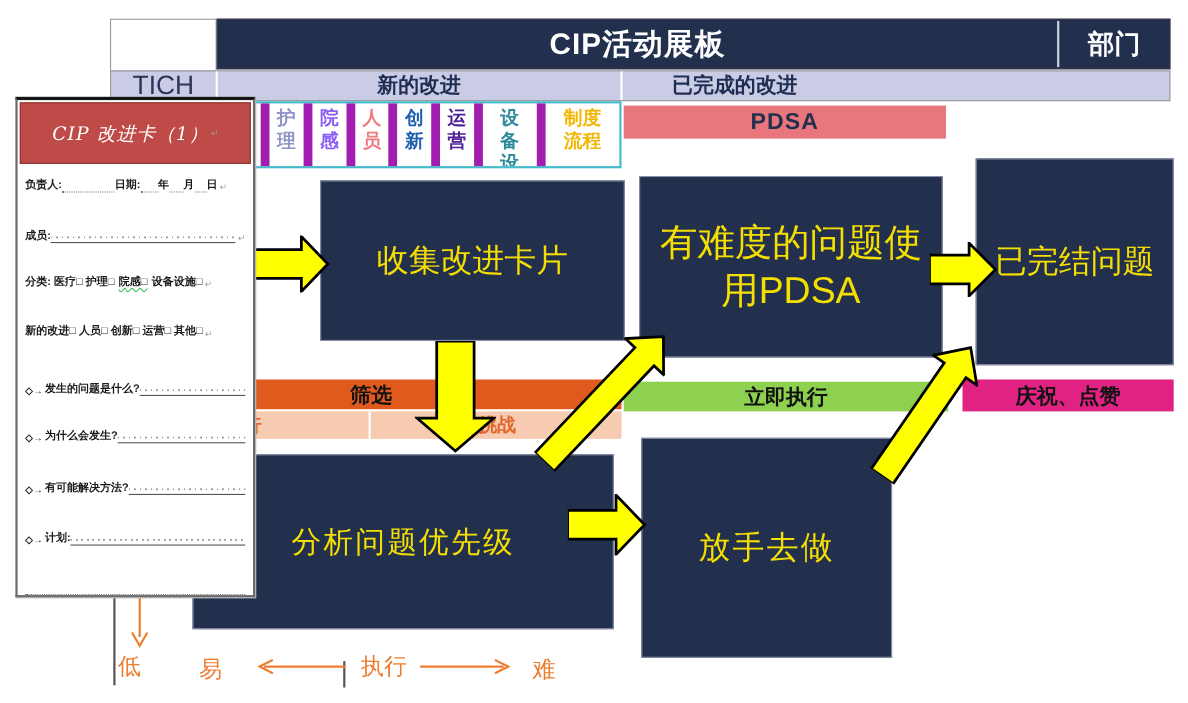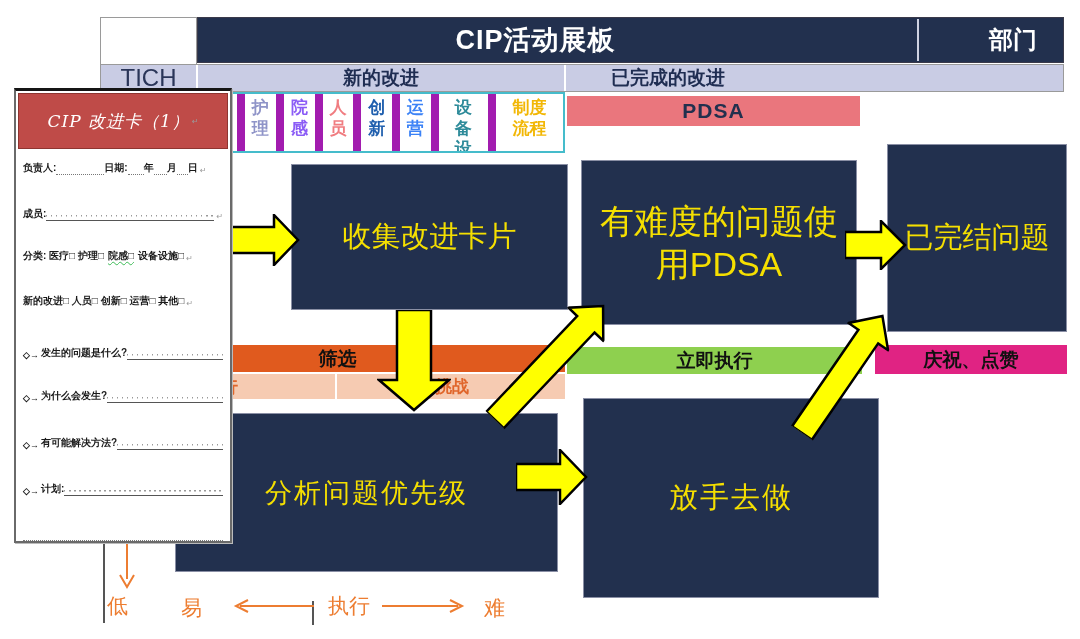--- a/index.html
+++ b/index.html
@@ -1,21 +1,21 @@
 <!DOCTYPE html>
 <html><head>
 <meta charset="utf-8">
 <style>
   html,body{margin:0;padding:0;background:#ffffff;}
   #canvas{position:relative;width:1080px;height:639px;background:#fff;overflow:hidden;
           font-family:"Liberation Sans",sans-serif;}
 
   
   .corner-cell{position:absolute;left:100px;top:17px;width:95px;height:46px;background:#fff;border:1px solid #9a9a9a;}
-  .board-header{position:absolute;left:197px;top:17px;width:867px;height:46px;background:#22304E;display:flex;align-items:center;border:1px solid #3a3a4a;box-sizing:border-box;gap:44px;}
+  .board-header{position:absolute;left:197px;top:17px;width:867px;height:46px;background:#22304E;display:flex;align-items:center;border:1px solid #3a3a4a;box-sizing:border-box;}
   .board-title{flex:1;text-align:center;color:#fff;font-size:27px;font-weight:bold;letter-spacing:1px;}
   .hdr-divider{width:2px;height:42px;background:#cfd2e2;}
   .dept-cell{width:100px;text-align:center;color:#fff;font-size:24px;font-weight:bold;font-family:Liberation Mono, monospace;}
 
   .subheader-row{position:absolute;left:100px;top:64px;width:964px;height:28px;background:#C9CCE4;display:flex;border:1px solid #9a9a9a;box-sizing:border-box;}
   .sub-cell{height:100%;display:flex;align-items:center;justify-content:center;color:#1F2D52;font-weight:bold;font-size:19px;border-right:2px solid #fff;box-sizing:border-box;}
   .sub-cell:last-child{border-right:none;}
   .org-cell{width:97px;font-size:24px;font-weight:500;color:#2A3558;}
   .col-new{width:368px;}
   .col-prog{width:295px;}
@@ -41,21 +41,21 @@
   .bar-execute{left:567px;top:347px;width:295px;height:27px;background:#8ED04F;font-size:19px;}
   .bar-celebrate{left:875px;top:345px;width:192px;height:29px;background:#E02383;font-size:19px;}
 
   
   .nbox{position:absolute;background:#22304E;color:#F5DF00;display:flex;align-items:center;justify-content:center;text-align:center;z-index:10;border:1px solid #8a8fa5;box-sizing:border-box;}
   .box-collect{left:291px;top:164px;width:277px;height:146px;font-size:29px;}
   .box-pdsa{left:581px;top:160px;width:276px;height:165px;font-size:34px;line-height:1.25;}
   .box-pdsa .inner{width:252px;}
   .box-done{left:887px;top:144px;width:180px;height:188px;font-size:29px;}
   .box-analyze{left:175px;top:413px;width:383px;height:159px;font-size:27px;letter-spacing:2px;}
-  .box-do{left:583px;top:398px;width:296px;height:200px;font-size:29px;letter-spacing:2px;}
+  .box-do{left:583px;top:398px;width:228px;height:200px;font-size:29px;letter-spacing:2px;}
 
   
   .yarrow{position:absolute;z-index:20;}
   .rot{transform-origin:0 25px;}
 
   
   .axis-vline{position:absolute;left:103px;top:543px;width:2px;height:80px;background:#555;z-index:3;}
   .elbow-vline{position:absolute;left:312px;top:601px;width:2px;height:24px;background:#555;z-index:3;}
   .axis-label{position:absolute;color:#ED7D31;font-size:21px;z-index:3;}
   .axis-svg{position:absolute;z-index:3;}
@@ -102,21 +102,21 @@
     <div class="tab-cell" style="width:39px">
       <span class="tab-label" style="color: #8b5cf6;">院感</span>
     </div>
     <div class="tab-cell" style="width:39px">
       <span class="tab-label" style="color: rgb(240, 124, 128);">人员</span>
     </div>
     <div class="tab-cell" style="width:39px">
       <span class="tab-label" style="color: rgb(31, 95, 174);">创新</span>
     </div>
     <div class="tab-cell" style="width:39px">
-      <span class="tab-label" style="color: #3b82f6;">运营</span>
+      <span class="tab-label" style="color: #4c1d95;">运营</span>
     </div>
     <div class="tab-cell" style="width:58px">
       <span class="tab-label" style="color: rgb(46, 139, 154);">设备设施</span>
     </div>
     <div class="tab-cell" style="width:68px">
       <span class="tab-label wide" style="color: rgb(242, 183, 5);">制度流程</span>
     </div>
   </div>
 
   <div class="pdsa-bar">PDSA</div>

